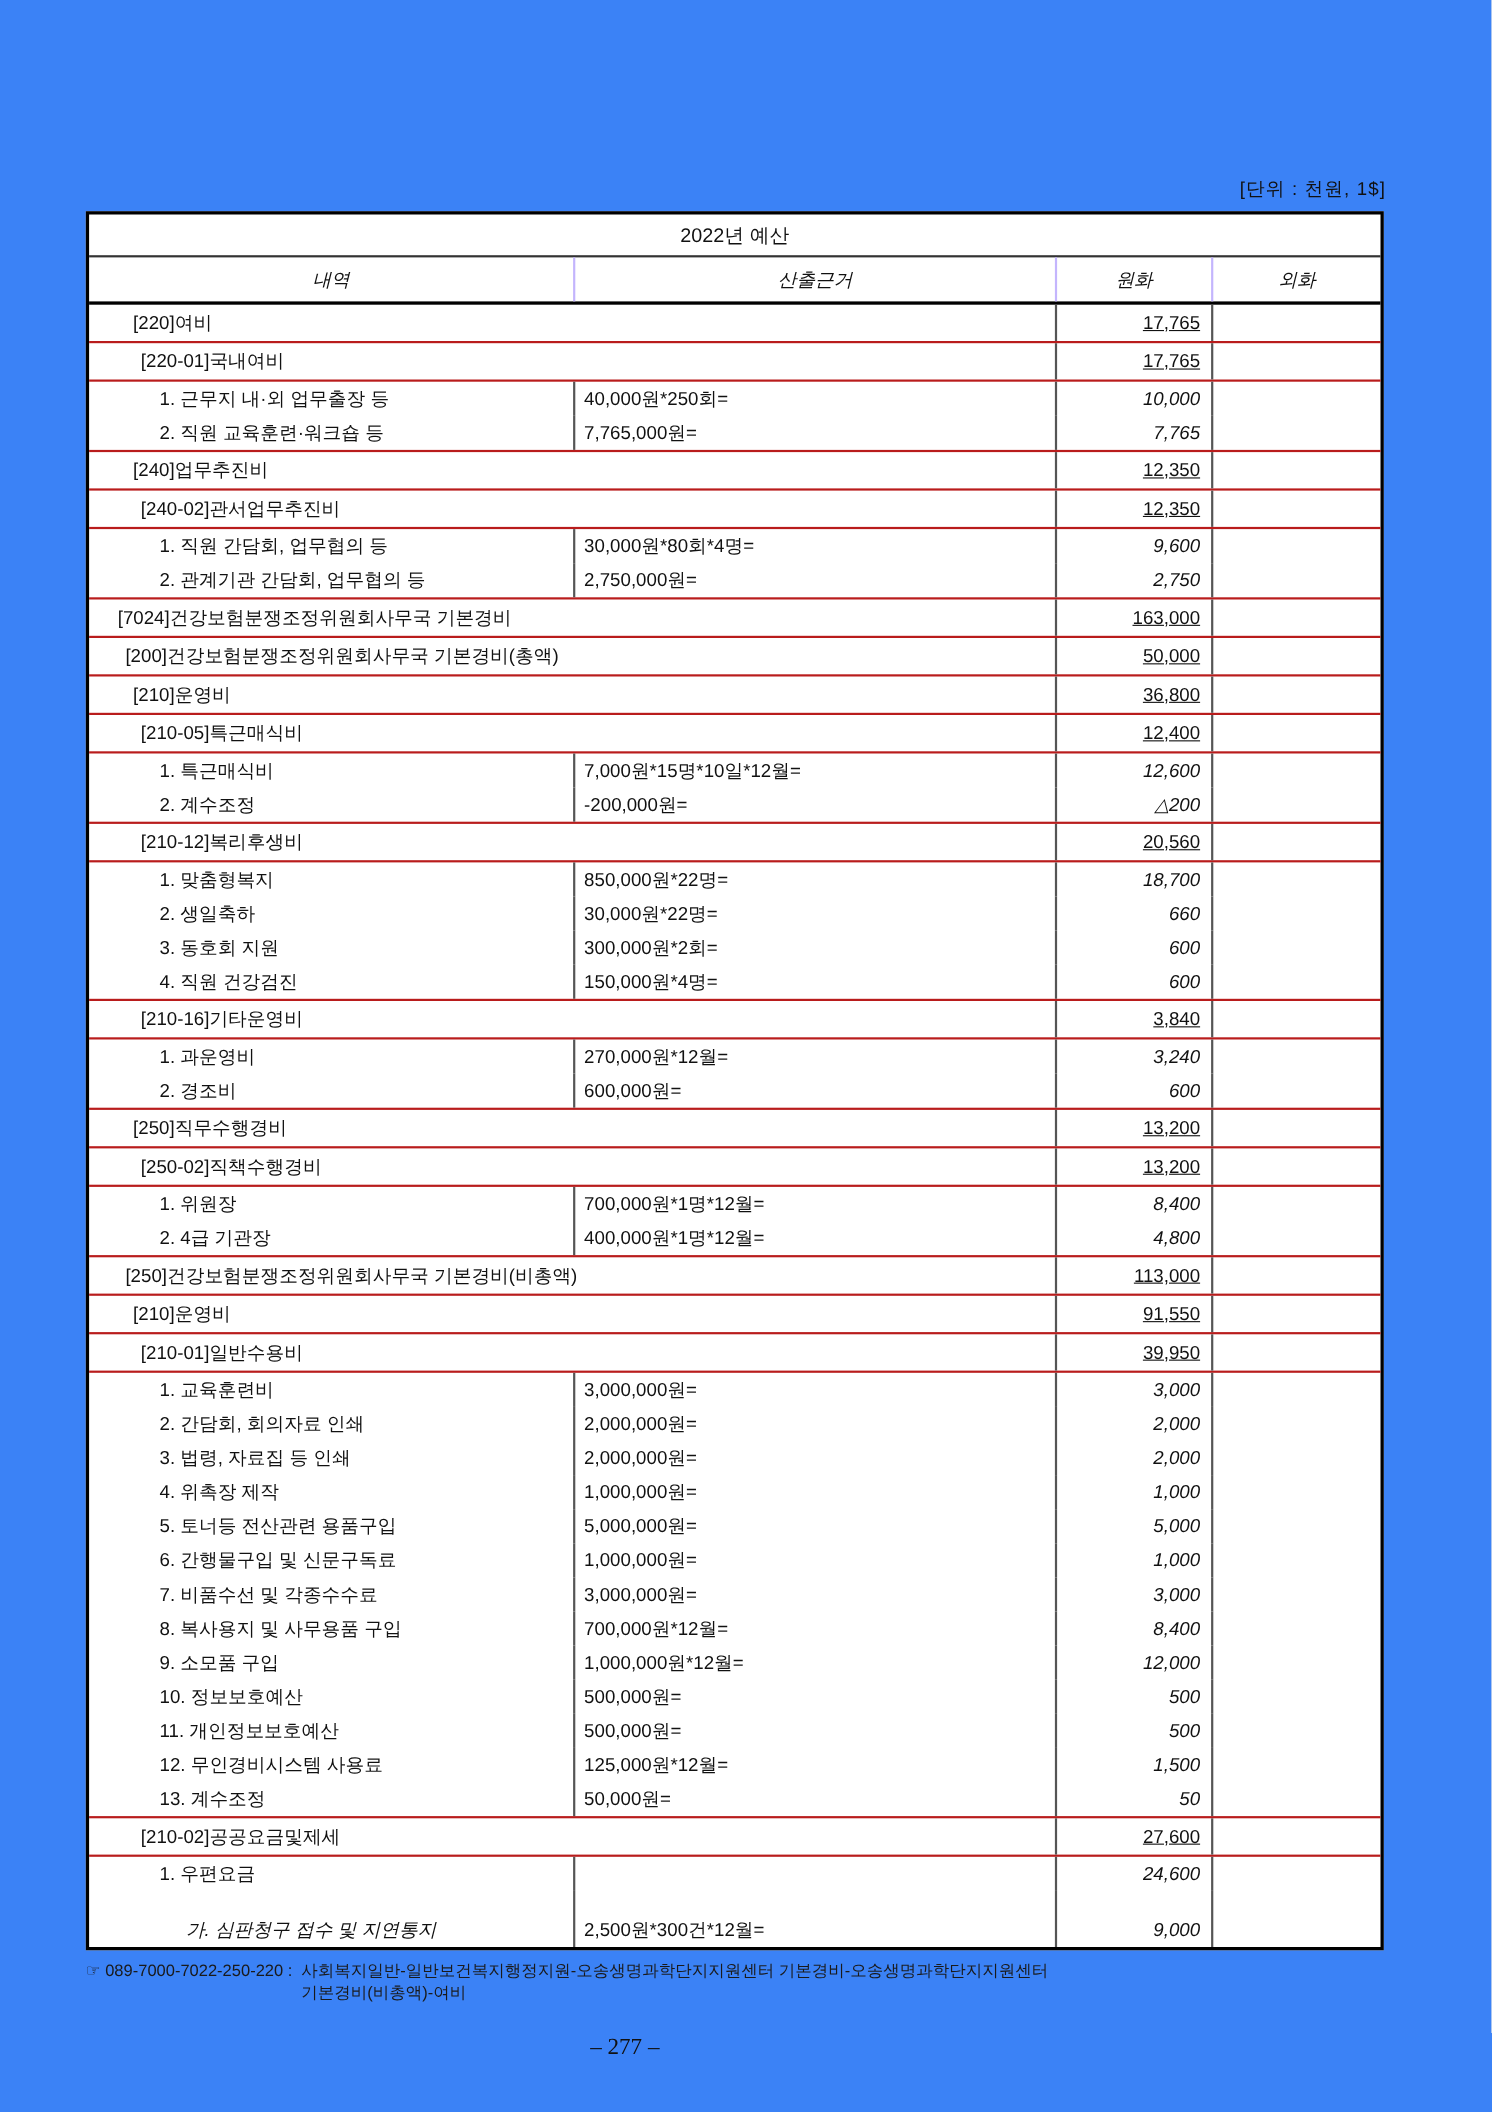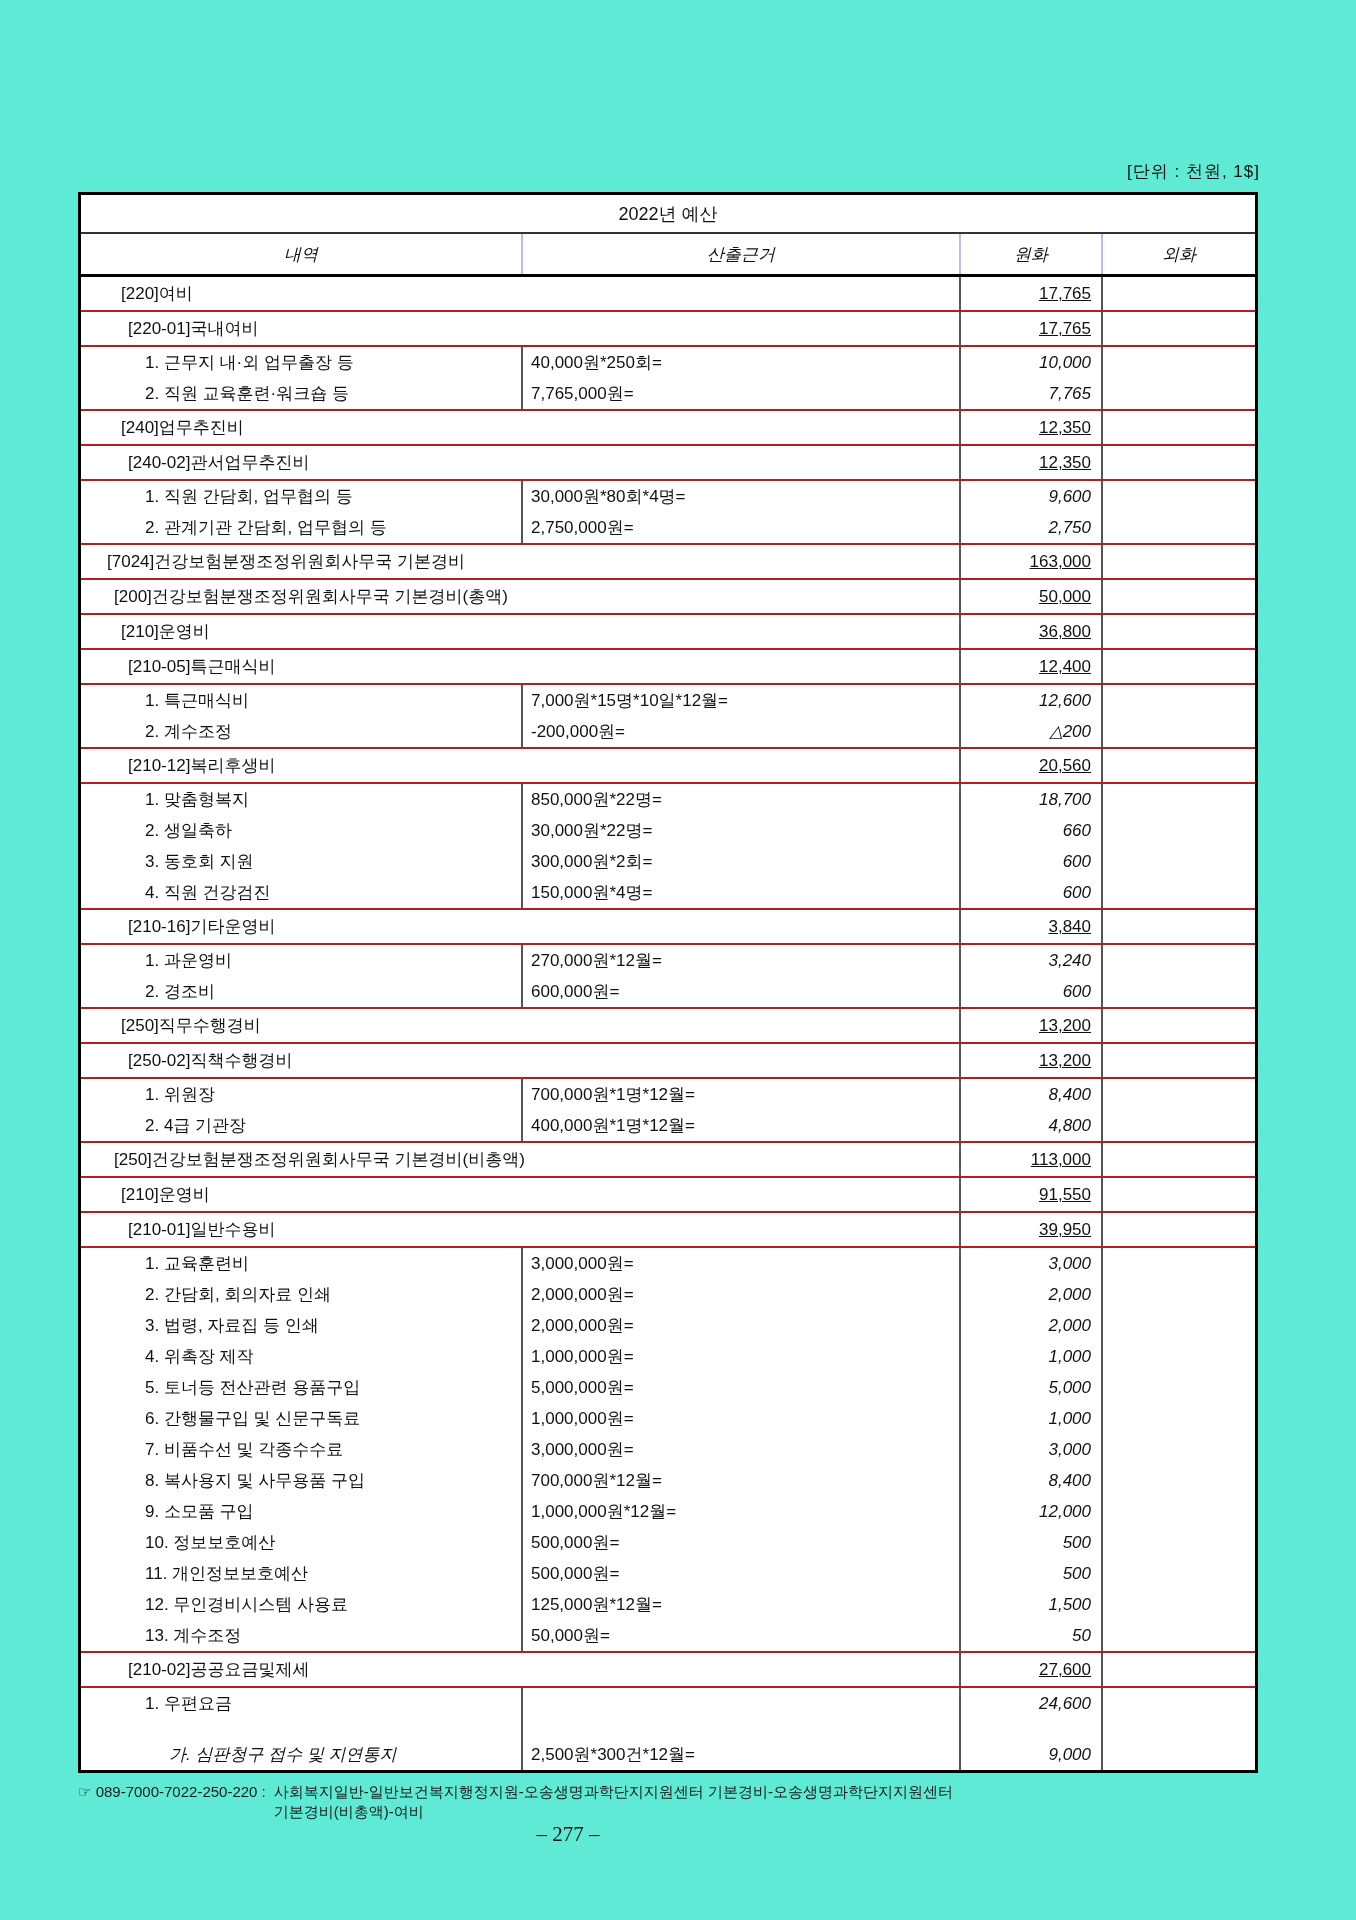--- a/index.html
+++ b/index.html
@@ -1,19 +1,19 @@
 <!DOCTYPE html>
 <html><head>
 <meta charset="utf-8">
 <style>
   html,body{margin:0;padding:0;background:#e8e8e8;}
   .page{
     position:relative;
     width:1356px;height:1920px;
-    background:#5eead4;
+    background:#3b82f6;
     font-family:"Liberation Sans", sans-serif;
     color:#111;
     overflow:hidden;
   }
   .unit-label{
     position:absolute;
     top:160px;right:96px;
     font-size:17px;
     letter-spacing:1px;
     color:#111;
@@ -95,20 +95,21 @@
     margin-top:9px;
     font-size:15px;
     line-height:20px;
     color:#1a1a1a;
   }
   .footnote .ref{ white-space:nowrap; }
   .footnote .ftext{ margin-left:8px; }
   .page-number{
     width:980px;
     text-align:center;
+    margin-top:26px;
     font-family:"Liberation Serif", serif;
     font-size:21px;
     color:#111;
   }
 </style>
 </head>
 <body>
 
 <div class="page">
 

